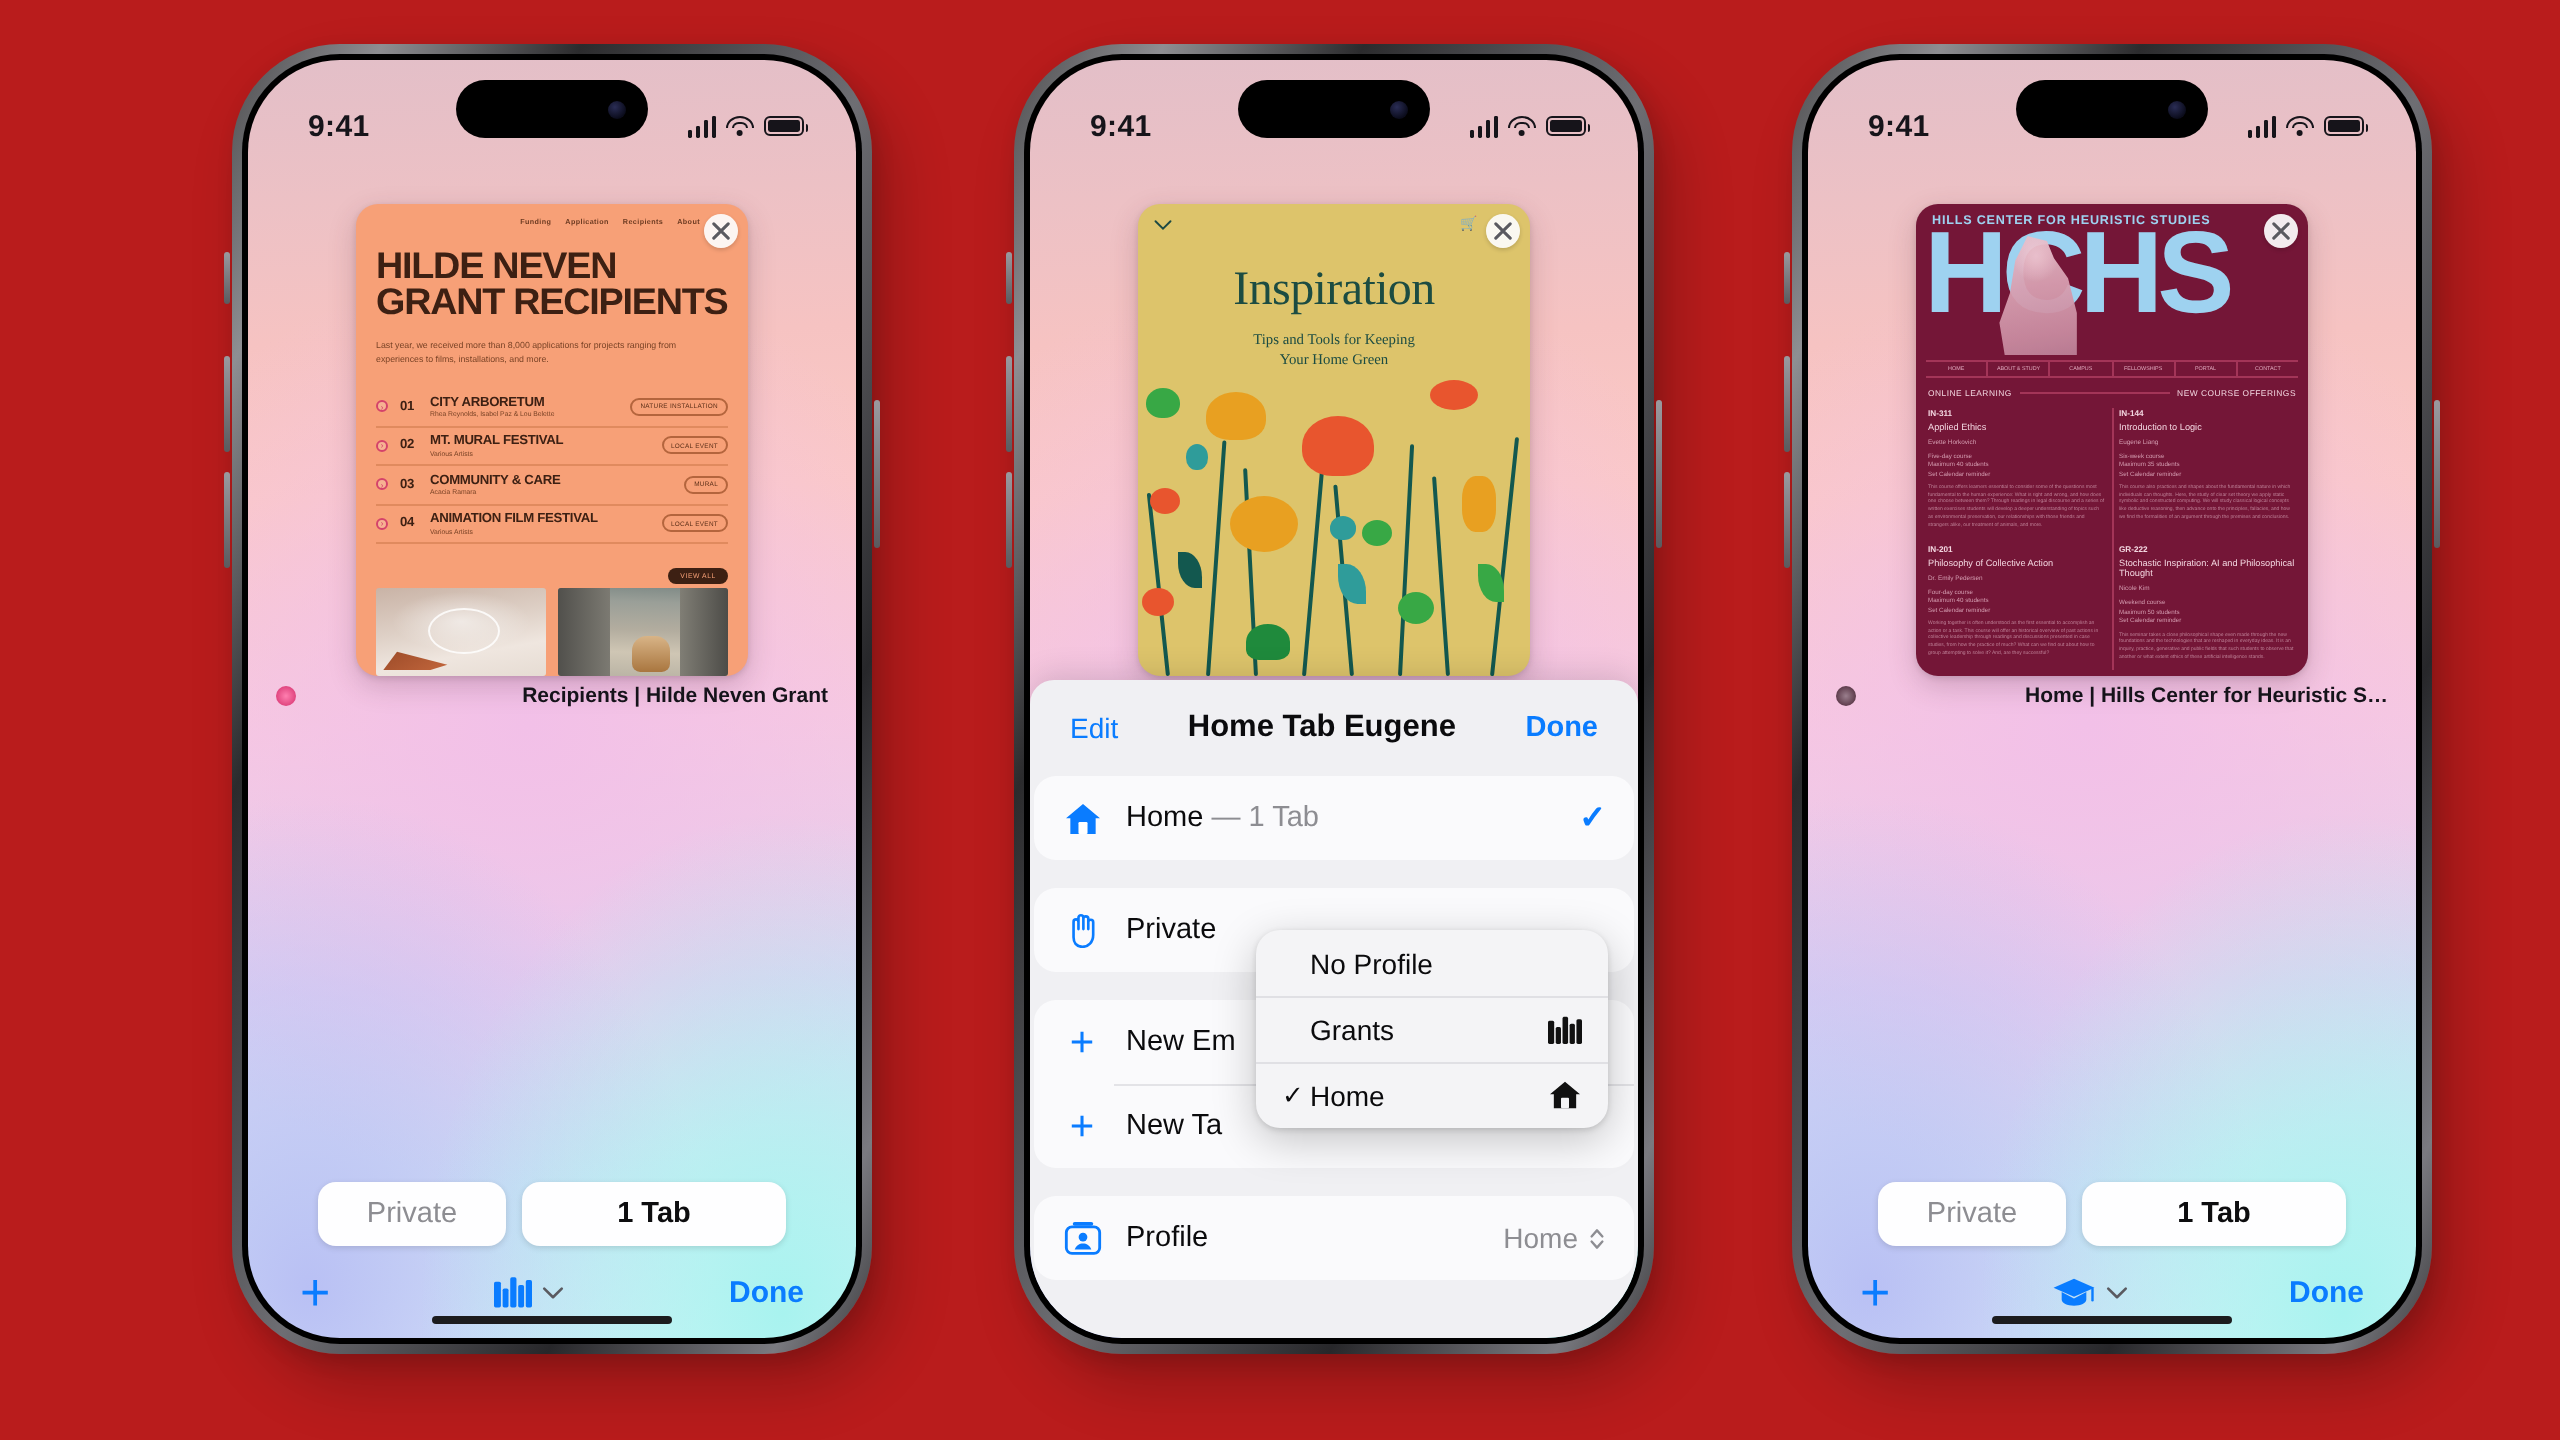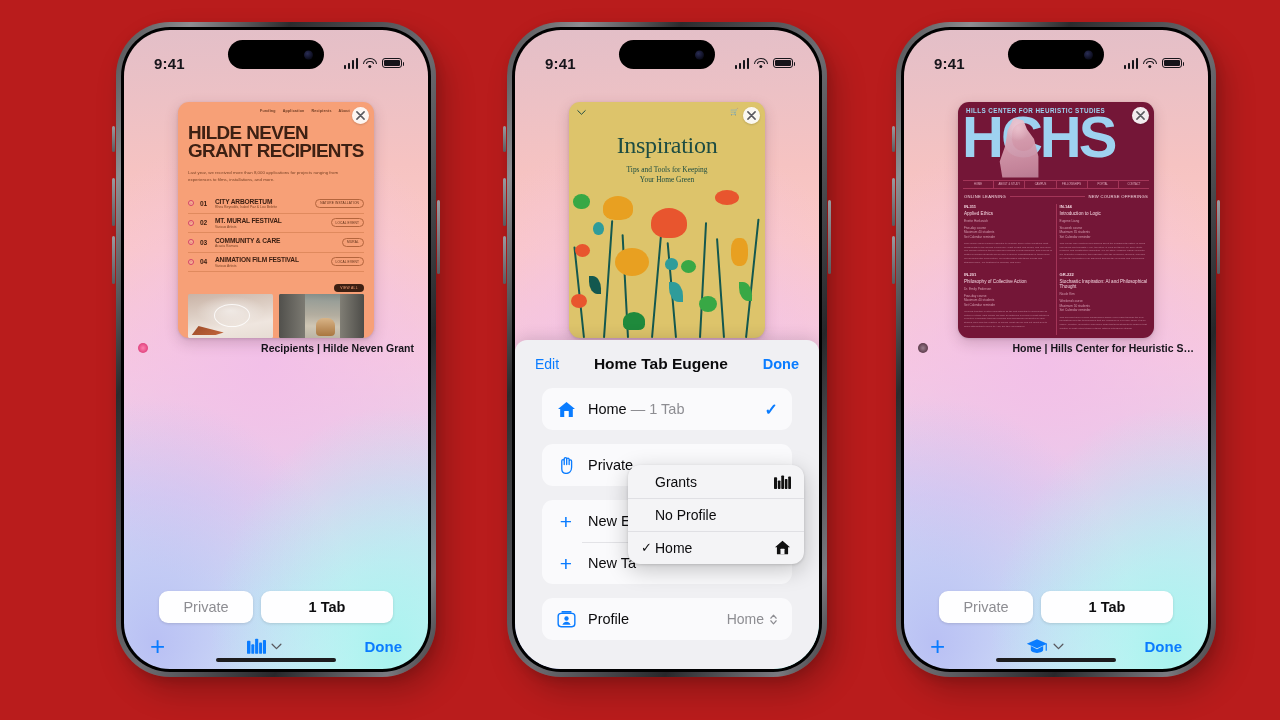--- a/index.html
+++ b/index.html
@@ -226,21 +226,21 @@
 
   
   .sheet { position:absolute; left:0; right:0; bottom:0; top:310px;
            background:#f0f0f3; border-radius:12px 12px 46px 46px; z-index:10;
            box-shadow:0 -2px 16px rgba(0,0,0,.14); overflow:hidden; }
   .sheet-header { position:relative; height:48px; display:flex; align-items:center;
                   justify-content:space-between; padding:0 20px; }
   .sheet-edit { font-size:14px; color:#0a7cff; }
   .sheet-title { font-size:15.5px; font-weight:700; color:#0b0b0d; }
   .sheet-done { font-size:14.5px; color:#0a7cff; font-weight:700; }
-  .sheet-body { padding:0 27px; }
+  .sheet-body { padding:0 2px; }
   .grp { background:#fafafc; border-radius:11px; margin-bottom:14px; overflow:hidden; }
   .grp-row { display:flex; align-items:center; gap:12px; height:42px; padding:0 14px;
              position:relative; }
   .grp-row + .grp-row::before { content:""; position:absolute; left:40px; right:0; top:0;
              height:.6px; background:#e3e3e7; }
   .grp-ico { width:20px; display:flex; align-items:center; justify-content:center; flex:none; }
   .grp-label { font-size:14.5px; color:#0b0b0d; white-space:nowrap; }
   .grp-label .muted { color:#8d8d92; }
   .grp-plus { font-size:21px; color:#0a7cff; font-weight:300; line-height:1;
               width:20px; text-align:center; flex:none; }
@@ -529,35 +529,35 @@
                     </svg>
                 </div>
               </div>
             </div>
 
           </div>
 
           <div class="ctx">
             <div class="ctx-item">
               <div class="ctx-check"></div>
+              <div class="ctx-label">No Profile</div>
+              <div class="ctx-ico"></div>
+            </div>
+            <div class="ctx-item">
+              <div class="ctx-check"></div>
               <div class="ctx-label">Grants</div>
               <div class="ctx-ico">
                 <svg width="17" height="14" viewBox="0 0 22 18">
                   <rect x="0" y="3" width="4" height="15" rx="1" fill="#111"></rect>
                   <rect x="5" y="7" width="3.4" height="11" rx="1" fill="#111"></rect>
                   <rect x="9.4" y="0.5" width="3.6" height="17.5" rx="1" fill="#111"></rect>
                   <rect x="14" y="5" width="3.4" height="13" rx="1" fill="#111"></rect>
                   <rect x="18.4" y="2" width="3.6" height="16" rx="1" fill="#111"></rect>
                 </svg>
               </div>
-            </div>
-            <div class="ctx-item">
-              <div class="ctx-check"></div>
-              <div class="ctx-label">No Profile</div>
-              <div class="ctx-ico"></div>
             </div>
             <div class="ctx-item">
               <div class="ctx-check">✓</div>
               <div class="ctx-label">Home</div>
               <div class="ctx-ico">
                 <svg width="17" height="15" viewBox="0 0 20 18">
                     <path d="M10 1 L19 8.6 h-2.3 V17 H3.3 V8.6 H1 Z" fill="#111"></path>
                     <rect x="7.6" y="10.6" width="4.8" height="6.4" fill="#f4f4f6" rx="0.6"></rect>
                   </svg>
               </div>

